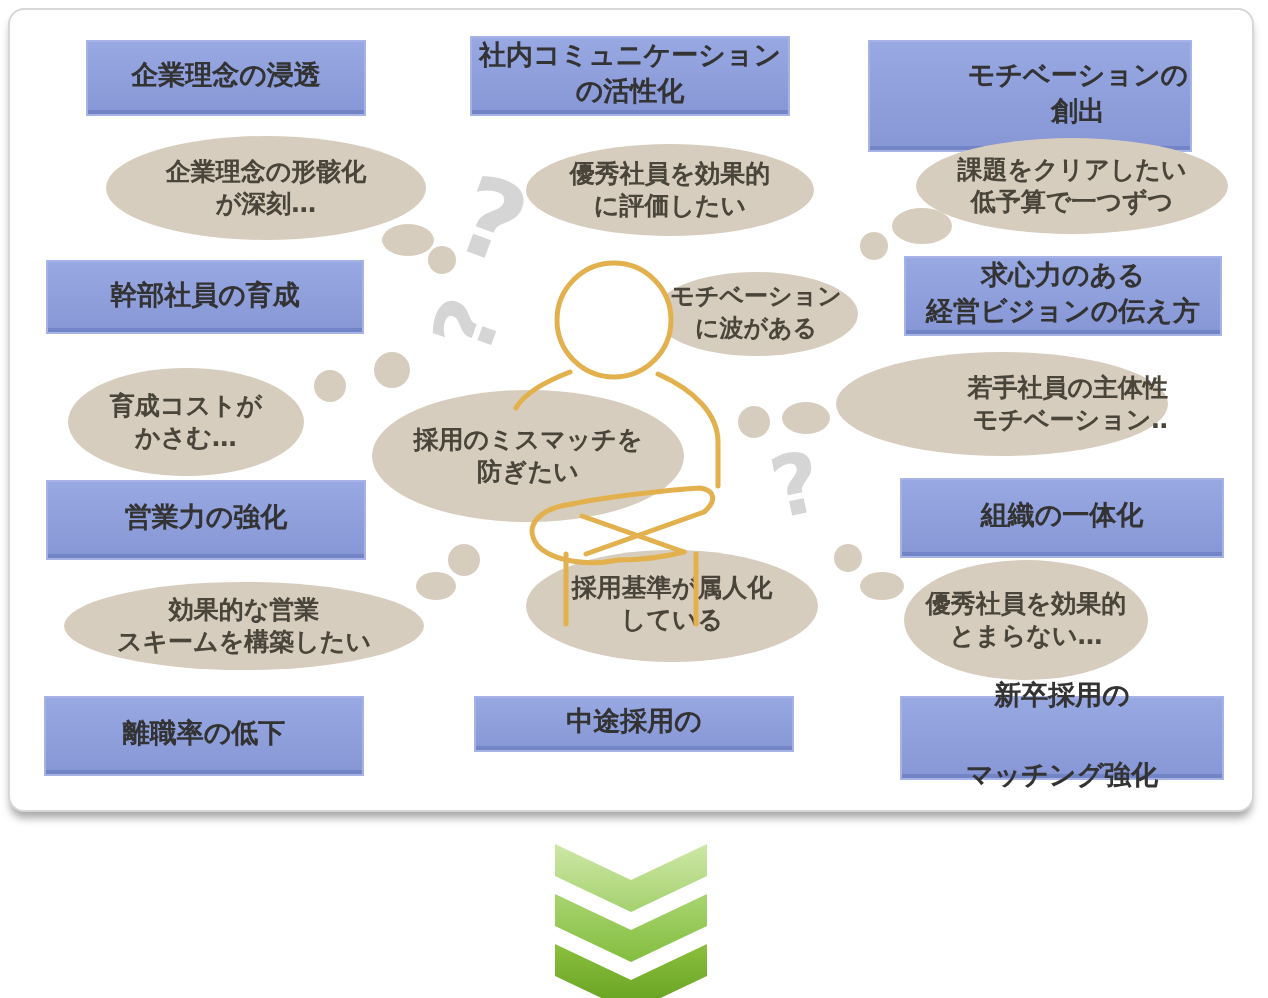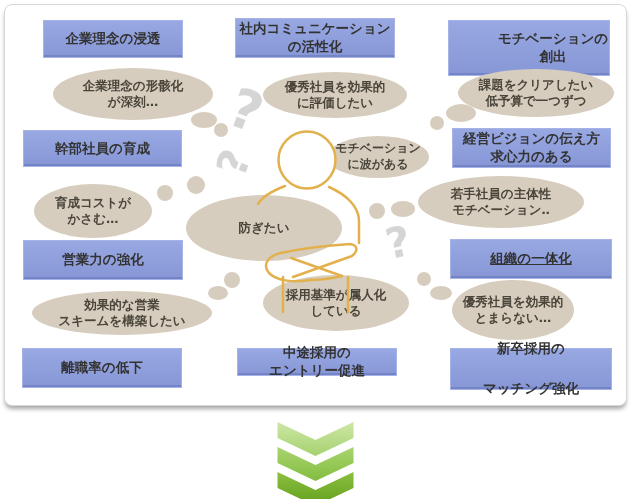--- a/index.html
+++ b/index.html
@@ -35,42 +35,41 @@
 
 <div class="card"></div>
 
 <div class="tbox" style="left:23px;top:20px;width:140px;height:38px;margin-left:20px;">
   <span>企業理念の浸透</span>
 </div>
 <div class="tbox" style="left:235px;top:18px;width:160px;height:40px;">
   <span>社内コミュニケーション</span>
   <span>の活性化</span>
 </div>
-<div class="tbox" style="left:448px;top:20px;width:162px;height:56px;padding-left:48px;">
+<div class="tbox" style="left:434px;top:20px;width:162px;height:56px;padding-left:48px;">
   <span>モチベーションの創出</span>
 </div>
 <div class="tbox" style="left:23px;top:130px;width:159px;height:37px;">
   <span>幹部社員の育成</span>
 </div>
 <div class="tbox" style="left:452px;top:128px;width:159px;height:40px;">
+  <span>求心力のある</span>
   <span>経営ビジョンの伝え方</span>
-  <span>求心力のある</span>
 </div>
 <div class="tbox" style="left:23px;top:240px;width:160px;height:40px;">
   <span>営業力の強化</span>
 </div>
-<div class="tbox" style="left:450px;top:239px;width:162px;height:40px;text-decoration:underline;">
+<div class="tbox" style="left:450px;top:239px;width:162px;height:40px;">
   <span>組織の一体化</span>
 </div>
 <div class="tbox" style="left:22px;top:348px;width:160px;height:40px;align-items:center;">
   <span>離職率の低下</span>
 </div>
 <div class="tbox" style="left:237px;top:348px;width:160px;height:28px;">
   <span>中途採用の</span>
-  <span>エントリー促進</span>
 </div>
 <div class="tbox" style="left:450px;top:348px;width:162px;height:42px;gap:22px;">
   <span>新卒採用の</span>
   <span>マッチング強化</span>
 </div>
 
 <div class="bub" style="left:53px;top:68px;width:160px;height:52px;text-align:right;">
   <span>企業理念の形骸化</span>
   <span>が深刻…</span>
 </div>
@@ -84,31 +83,32 @@
 </div>
 <div class="bub" style="left:34px;top:184px;width:118px;height:54px;">
   <span>育成コストが</span>
   <span>かさむ…</span>
 </div>
 <div class="bub" style="left:327px;top:136px;width:102px;height:42px;font-size:12px;">
   <span>モチベーション</span>
   <span>に波がある</span>
 </div>
 <div class="bub" style="left:186px;top:195px;width:156px;height:66px;">
+  <span>採用のミスマッチを</span>
   <span>防ぎたい</span>
 </div>
-<div class="bub" style="left:418px;top:176px;width:166px;height:52px;">
+<div class="bub" style="left:418px;top:176px;width:166px;height:52px;align-items:flex-end;">
   <span>若手社員の主体性</span>
   <span>モチベーション‥</span>
 </div>
 <div class="bub" style="left:32px;top:291px;width:180px;height:44px;">
   <span>効果的な営業</span>
   <span>スキームを構築したい</span>
 </div>
-<div class="bub" style="left:263px;top:275px;width:146px;height:56px;">
+<div class="bub" style="left:263px;top:275px;width:146px;height:56px;font-family:Liberation Mono, monospace;">
   <span>採用基準が属人化</span>
   <span>している</span>
 </div>
 <div class="bub" style="left:452px;top:280px;width:122px;height:60px;">
   <span>優秀社員を効果的</span>
   <span>とまらない…</span>
 </div>
 
 <div class="dot" style="left:191px;top:112px;width:26px;height:16px;"></div>
 <div class="dot" style="left:214px;top:123px;width:14px;height:14px;"></div>

